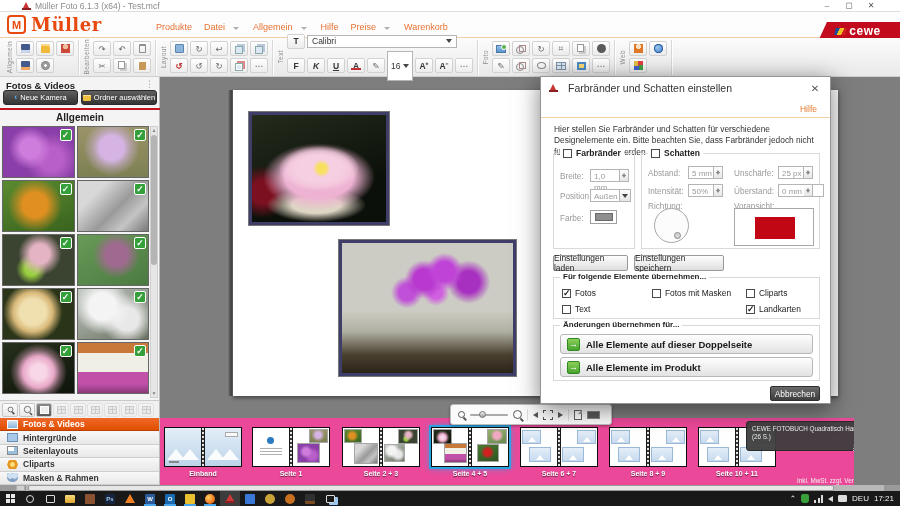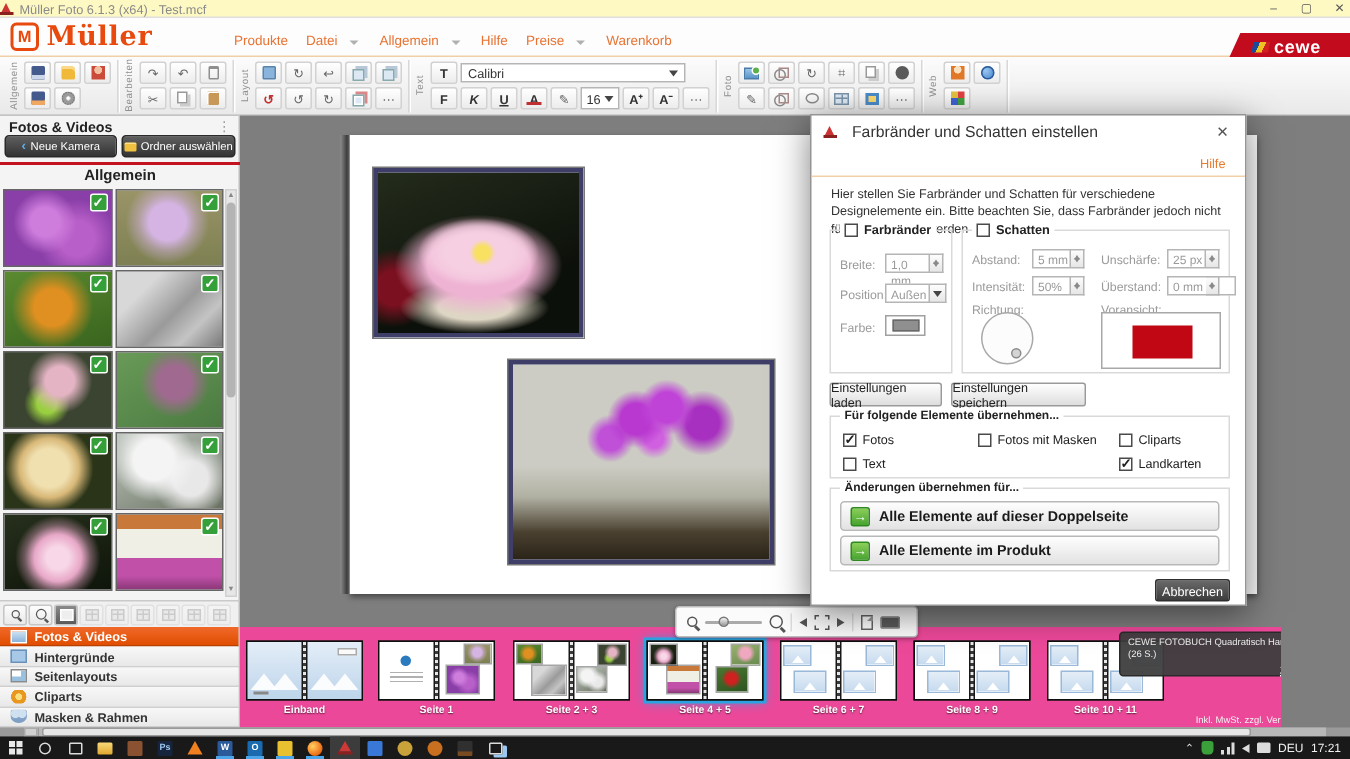--- a/index.html
+++ b/index.html
@@ -1,21 +1,21 @@
 <!DOCTYPE html>
 <html><head>
 <meta charset="utf-8">
 <style>
 *{box-sizing:border-box;margin:0;padding:0}
 html,body{width:900px;height:506px;overflow:hidden}
 body{font-family:"Liberation Sans",sans-serif;position:relative;background:#7e7e7e;-webkit-font-smoothing:antialiased}
 #app{position:absolute;inset:0;width:900px;height:506px;overflow:hidden}
 
 
-#titlebar{position:absolute;left:0;top:0;width:900px;height:12px;background:#fef9c3;border-bottom:1px solid #e0dedd;display:flex;align-items:center;padding:0 0;z-index:5}
+#titlebar{position:absolute;left:0;top:0;width:900px;height:12px;background:#ffffff;border-bottom:1px solid #e0dedd;display:flex;align-items:center;padding:0 22px;z-index:5}
 .app-ico{width:9px;height:8px;position:relative;margin-right:4px}
 .app-ico::before{content:"";position:absolute;left:1px;top:0;border-left:3.5px solid transparent;border-right:3.5px solid transparent;border-bottom:6px solid #c33}
 .app-ico::after{content:"";position:absolute;left:0;bottom:0;width:9px;height:2px;background:#8a2020}
 #title-text{font-size:8.5px;color:#8a8a8a}
 .win-controls{margin-left:auto;display:flex;gap:12px;align-items:center;padding-right:2px}
 .wc{font-size:8px;color:#555;width:10px;text-align:center}
 
 
 #menubar{position:absolute;left:0;top:12px;width:900px;height:26px;background:#fdfdfd;border-bottom:1px solid #f0cfa8;z-index:5}
 #logo{position:absolute;left:7px;top:2px;display:flex;align-items:center;gap:5px}
@@ -57,21 +57,21 @@
 .g-frame{width:9px;height:8px;border:2px solid #4a8ac8;background:#f8d870}
 .g-balloon{width:9px;height:7px;border:1px solid #888;border-radius:50%}
 .g-shapes{width:10px;height:8px;position:relative}
 .g-shapes::before{content:"";position:absolute;left:0;top:1px;width:6px;height:6px;border-radius:50%;border:1px solid #888}
 .g-shapes::after{content:"";position:absolute;right:0;top:0;width:5px;height:5px;border:1px solid #a88}
 .g-webuser{width:9px;height:9px;background:radial-gradient(circle at 50% 28%,#f8e0c0 0 30%,#e07828 34%)}
 .g-globe{width:9px;height:9px;border-radius:50%;background:radial-gradient(circle at 35% 35%,#9ac8f0,#3a78c8);box-shadow:inset 0 0 0 1px #2a5a98}
 .g-colorgrid{width:9px;height:9px;background:conic-gradient(#e04040 0 25%,#40a040 0 50%,#4060d0 0 75%,#e0c040 0)}
 .fontsel{width:150px;height:13px;border:1px solid #b5b5b5;background:#fff;font-size:8.5px;color:#333;display:flex;align-items:center;justify-content:space-between;padding:0 4px}
 .caret{width:0;height:0;border-left:3px solid transparent;border-right:3px solid transparent;border-top:4px solid #444}
-.sizesel{width:26px;height:15px;border:1px solid #b5b5b5;background:#fff;font-size:8.5px;color:#333;display:flex;align-items:center;justify-content:space-between;padding:0 3px}
+.sizesel{width:26px;height:30px;border:1px solid #b5b5b5;background:#fff;font-size:8.5px;color:#333;display:flex;align-items:center;justify-content:space-between;padding:0 3px}
 .u-col{text-decoration:underline}
 .a-color{position:relative}
 .a-color::after{content:"";position:absolute;left:3px;bottom:2px;width:10px;height:2px;background:#c03030}
 
 
 #sidebar{position:absolute;left:0;top:77px;width:160px;height:323px;background:#f4f4f4;border-right:1px solid #bdbdbd;z-index:4}
 .sb-header{position:absolute;left:6px;top:3px;font-size:9.5px;font-weight:bold;color:#222}
 .sb-dots{position:absolute;right:5px;top:2px;font-size:9px;color:#999}
 .sb-btn{position:absolute;top:13px;height:15px;border-radius:3px;background:linear-gradient(#5f5f5f,#343434);border:1px solid #2a2a2a;color:#fff;font-size:7.5px;display:flex;align-items:center;justify-content:center;gap:3px}
 #sb-btn-camera{left:3px;width:75px}

